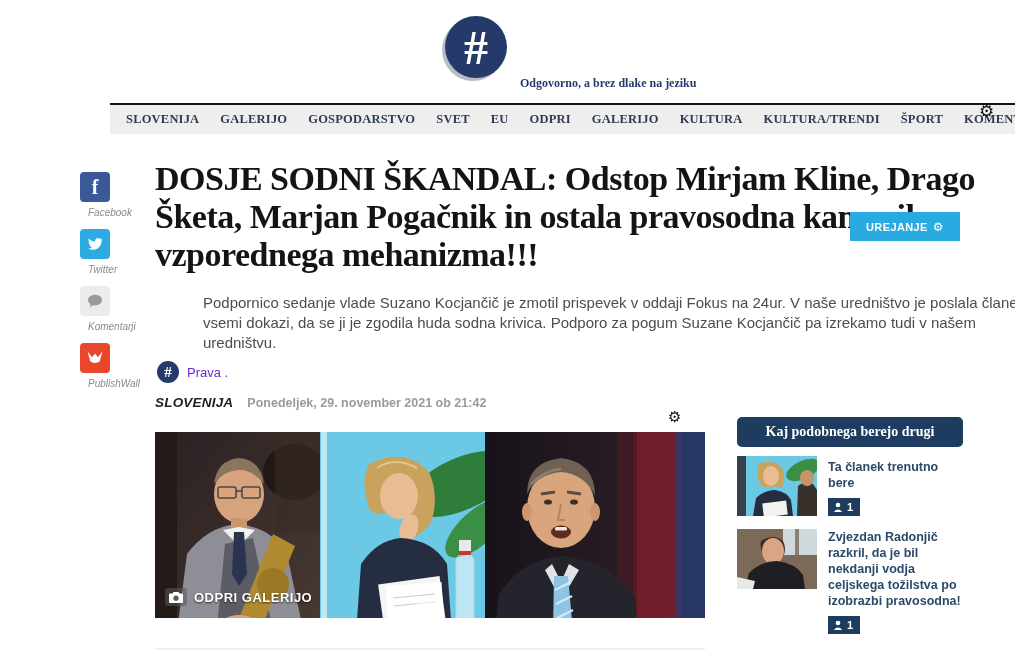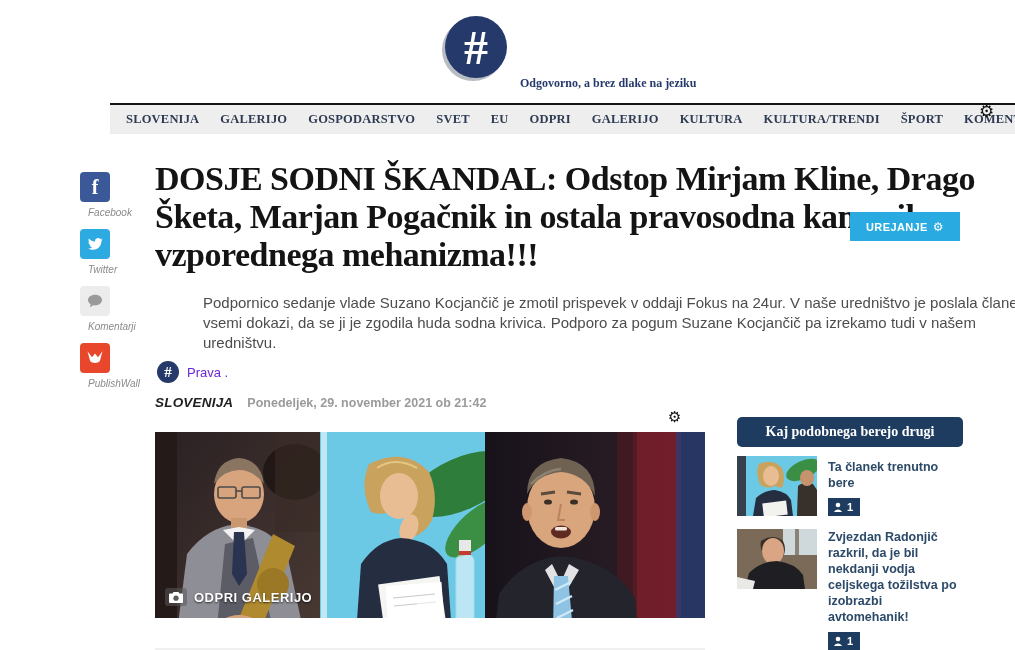--- a/index.html
+++ b/index.html
@@ -293,21 +293,21 @@
           <rect width="80" height="60" fill="#7b6a57"></rect>
           <rect x="46" y="0" width="34" height="26" fill="#cfd8da"></rect>
           <rect x="58" y="0" width="4" height="26" fill="#8a8276"></rect>
           <path d="M24 12 Q36 4 46 12 Q50 20 46 28 L28 28 Q22 20 24 12 Z" fill="#3a2f28"></path>
           <ellipse cx="36" cy="22" rx="11" ry="13" fill="#d9a584"></ellipse>
           <path d="M8 60 L12 44 Q24 32 40 32 Q58 34 66 46 L68 60 Z" fill="#1f1f23"></path>
           <path d="M0 60 L0 48 L18 52 L16 60 Z" fill="#e9e9e6"></path>
         </svg>
       </div>
       <div class="sb-text">
-        <div class="sb-title">Zvjezdan Radonjič razkril, da je bil nekdanji vodja celjskega tožilstva po izobrazbi avtomehanik!</div>
+        <div class="sb-title">Zvjezdan Radonjič razkril, da je bil nekdanji vodja celjskega tožilstva po izobrazbi pravosodna!</div>
         <div class="sb-badge">
           <svg width="10" height="10" viewBox="0 0 10 10">
               <circle cx="5" cy="3" r="2.3" fill="#fff"></circle>
               <path d="M0.8 10 Q5 5.2 9.2 10 Z" fill="#fff"></path>
             </svg>
           <span>1</span>
         </div>
       </div>
     </div>
 

